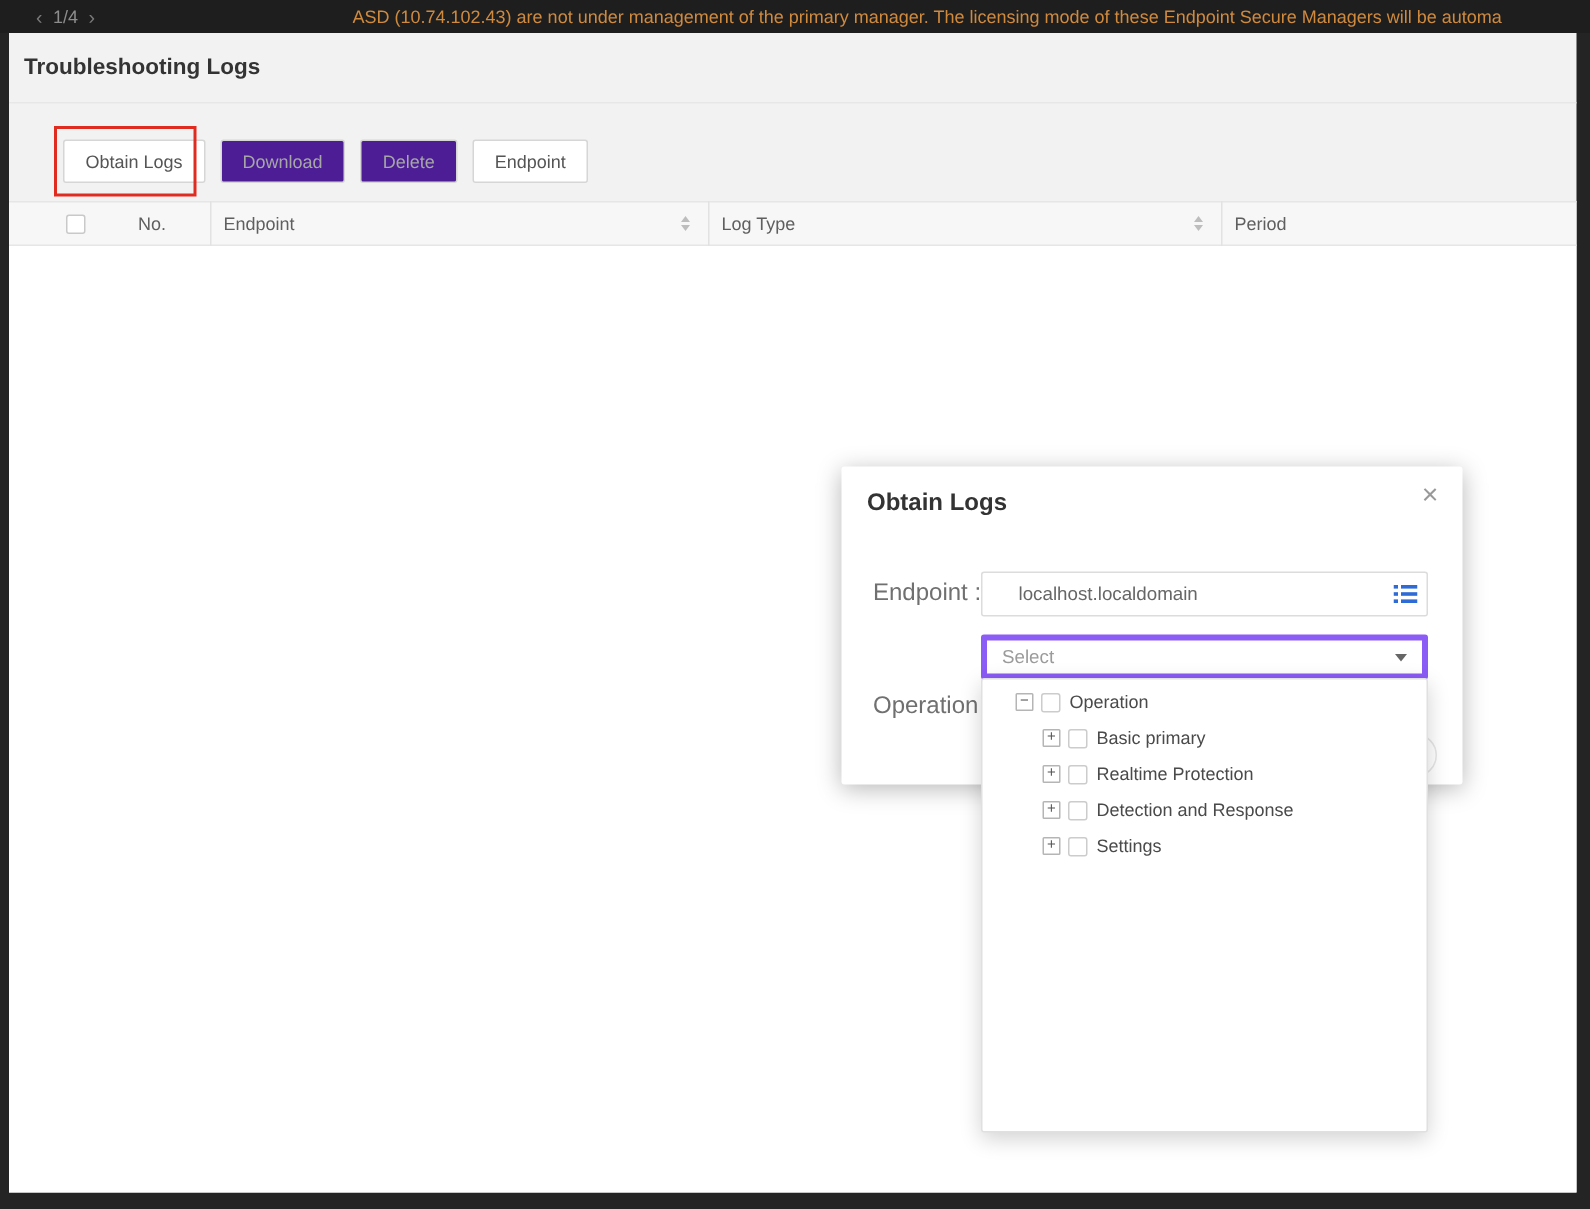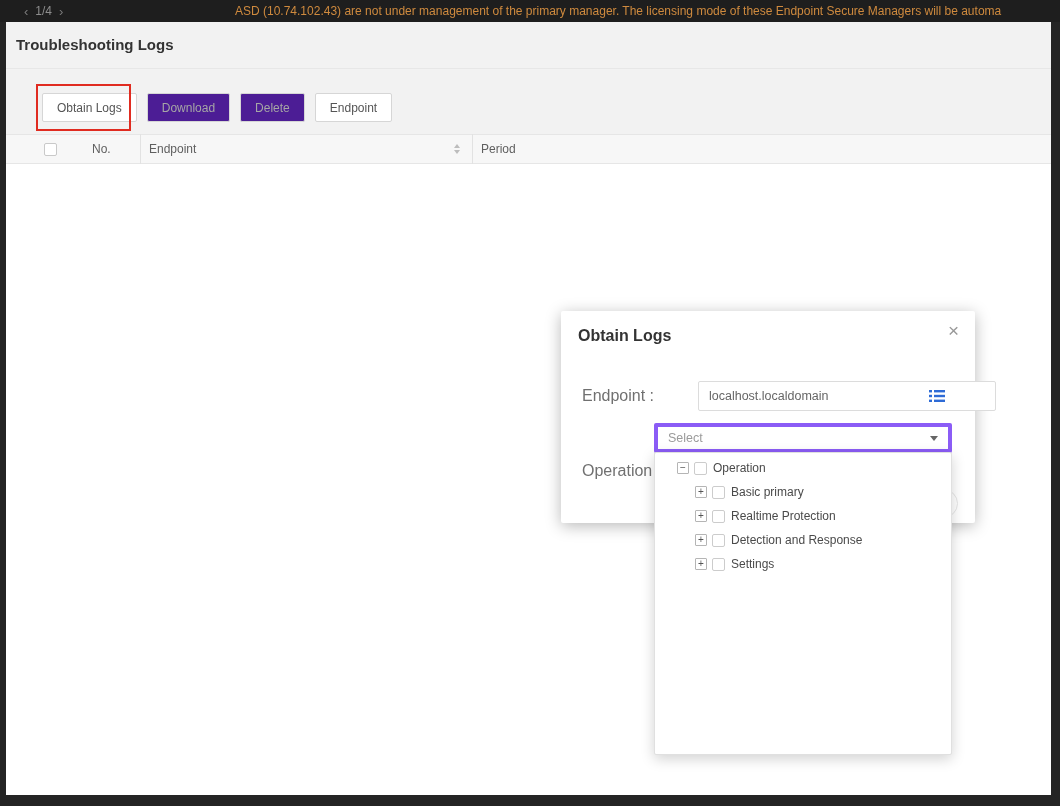--- a/index.html
+++ b/index.html
@@ -38,21 +38,21 @@
   .sort .down { border-top:4px solid #bdbdbd; }
   .tbody { position:absolute; left:0; right:0; top:142px; bottom:0; background:#fff; }
 
   
   .modal { position:absolute; left:561px; top:311px; width:414px; height:212px; background:#fff; border-radius:2px; box-shadow:0 3px 16px rgba(0,0,0,.28); z-index:10; }
   .modal-title { position:absolute; left:17px; top:16px; font-size:16px; font-weight:bold; color:#333; }
   .modal-close { position:absolute; right:16px; top:10px; font-size:19px; color:#999; cursor:pointer; line-height:1; }
   .field-label { position:absolute; left:21px; height:30px; line-height:30px; font-size:16px; color:#707070; }
   .lbl-endpoint { top:70px; }
   .lbl-operation { top:112px;margin-top:33px; }
-  .input-endpoint { position:absolute; left:93px; top:70px; width:298px; height:30px; border:1px solid #dcdcdc; border-radius:2px; padding:0 32px 0 10px; font-size:12.5px; color:#666; background:#fff; font-family:inherit;margin-left:44px; }
+  .input-endpoint { position:absolute; left:93px; top:70px; width:298px; height:30px; border:1px solid #dcdcdc; border-radius:2px; padding:0 32px 0 24px; font-size:12.5px; color:#666; background:#fff; font-family:inherit; }
   .list-icon { position:absolute; left:368px; top:78px; cursor:pointer; }
   .select-box { position:absolute; left:93px; top:112px; width:298px; height:30px; border:4px solid #8b5cf6; border-radius:2px; background:#fff; display:flex; align-items:center; justify-content:space-between; padding:0 10px; font-size:12.5px; color:#9b9b9b; cursor:pointer; }
   .caret { width:0; height:0; border-left:4px solid transparent; border-right:4px solid transparent; border-top:5px solid #666; }
   .ok-peek { position:absolute; left:315px; top:178px; width:82px; height:29px; background:#fff; border:1px solid #e6e6e6; border-radius:15px; cursor:pointer; }
 
   
   .dropdown { position:absolute; left:654px; top:452px; width:298px; height:303px; background:#fff; border:1px solid #e0e0e0; border-radius:2px; box-shadow:0 4px 14px rgba(0,0,0,.18); z-index:20; padding-top:3px; }
   .tree-row { display:flex; align-items:center; height:24px; font-size:12px; }
   .tree-row.root { padding-left:22px; }
   .tree-row.child { padding-left:40px; }
@@ -88,20 +88,27 @@
 
     <div class="annotation"></div>
 
     <div class="thead">
       <div class="cell-check">
         <span class="checkbox"></span>
       </div>
       <div class="cell-no">No.</div>
       <div class="hcell cell-endpoint">
         <span>Endpoint</span>
+        <span class="sort">
+            <i class="up"></i>
+            <i class="down"></i>
+          </span>
+      </div>
+      <div class="hcell cell-logtype">
+        <span>Log Type</span>
         <span class="sort">
             <i class="up"></i>
             <i class="down"></i>
           </span>
       </div>
       <div class="hcell cell-period">Period</div>
     </div>
 
     <div class="tbody"></div>
   </div>

